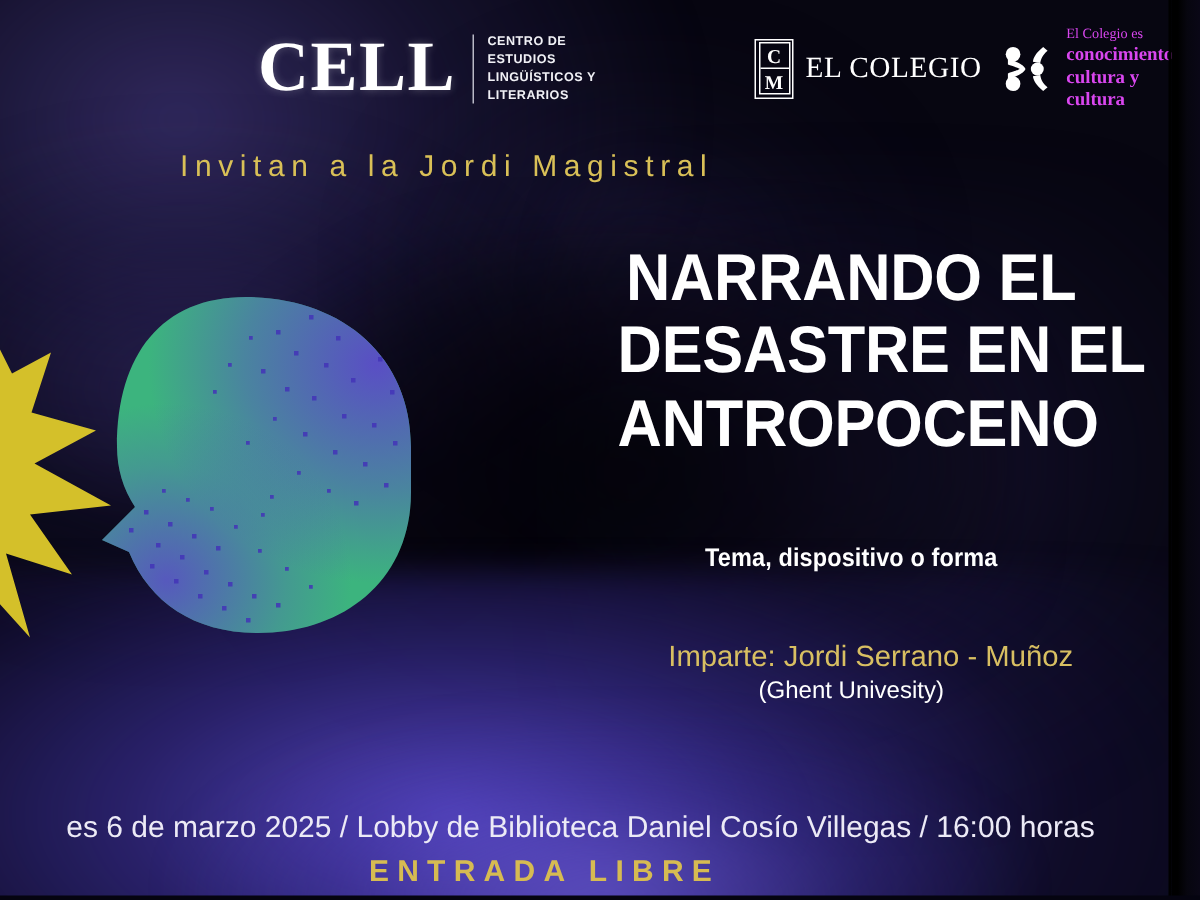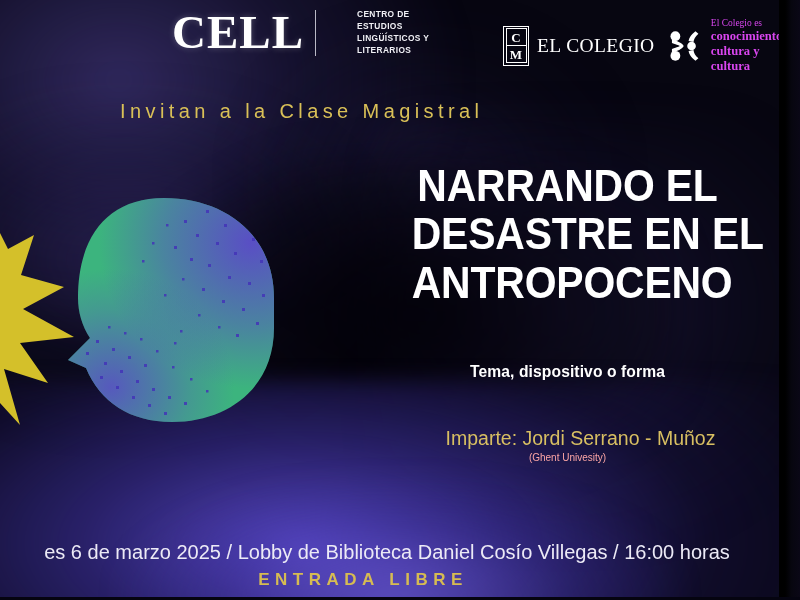--- a/index.html
+++ b/index.html
@@ -64,42 +64,41 @@
   }
   .edge-bottom{
     position:absolute; left:0; bottom:0; width:100%; height:3px;
     background:#050410;
   }
 
   
   .header{ position:absolute; left:0; top:0; width:800px; height:88px; }
 
   .logo-cell{
-    position:absolute; left:172px; top:9px;
+    position:absolute; left:172px; top:22px;
     display:flex; align-items:center;
   }
   .logo-cell-word{
     font-family:"Liberation Serif", serif;
     font-weight:bold;
     font-size:47px;
     letter-spacing:1px;
     color:#ffffff;
     line-height:1;
     text-shadow:0 0 6px rgba(255,255,255,.25);
   }
   .logo-cell-rule{
     width:1px; height:46px; background:#b9b9c6;
     margin:0 9px 0 11px;
   }
   .logo-cell-sub{
     font-size:8.4px; font-weight:bold; line-height:1.42;
     letter-spacing:.35px;
     color:#f0f0f5;
     text-transform:uppercase;
-    margin-left:32px;
   }
 
   .logo-colmex{
     position:absolute; left:503px; top:18px;
     display:flex; align-items:center;
   }
   .cm-box{
     width:26px; height:40px;
     border:1.6px solid #ffffff;
     padding:1.5px;
@@ -185,39 +184,39 @@
   .speaker{
     position:absolute; left:413px; top:427px; width:335px;
     text-align:center;
     font-size:19.5px;
     color:#d8bf62;
     white-space:nowrap;
   }
   .speaker-affil{
     position:absolute; left:400px; top:452px; width:335px;
     text-align:center;
-    font-size:10px;
-    color:#fca5a5;
+    font-size:16px;
+    color:#ffffff;
     white-space:nowrap;
   }
 
   
   .footer-line{
     position:absolute; left:0; top:541px; width:800px;
     text-align:center;
     font-size:20px;
     color:#eceaf6;
     white-space:nowrap;
     text-indent:-74px;
     padding-left:48px;
   }
   .footer-free{
     position:absolute; left:0; top:570px; width:800px;
     text-align:center;
-    font-size:17px;
+    font-size:20px;
     font-weight:bold;
     letter-spacing:5.5px;
     color:#d6bb52;
     white-space:nowrap;
     text-indent:-74px;
   }
 </style>
 </head>
 <body>
 
@@ -359,21 +358,21 @@
         <circle cx="23" cy="17" r="4.4" fill="#ffffff"></circle>
       </svg>
       <div class="colmex-slogan">
         <span class="s1">El Colegio es</span>
         <span class="s2">conocimiento</span>
         <span class="s3">cultura y cultura</span>
       </div>
     </div>
   </div>
 
-  <div class="invite">Invitan a la Clase Magistral</div>
+  <div class="invite">Invitan a la Jordi Magistral</div>
 
   <div class="title">
     <div>NARRANDO EL</div>
     <div>DESASTRE EN EL</div>
     <div>ANTROPOCENO</div>
   </div>
 
   <div class="subtitle">Tema, dispositivo o forma</div>
 
   <div class="speaker">Imparte: Jordi Serrano - Muñoz</div>

